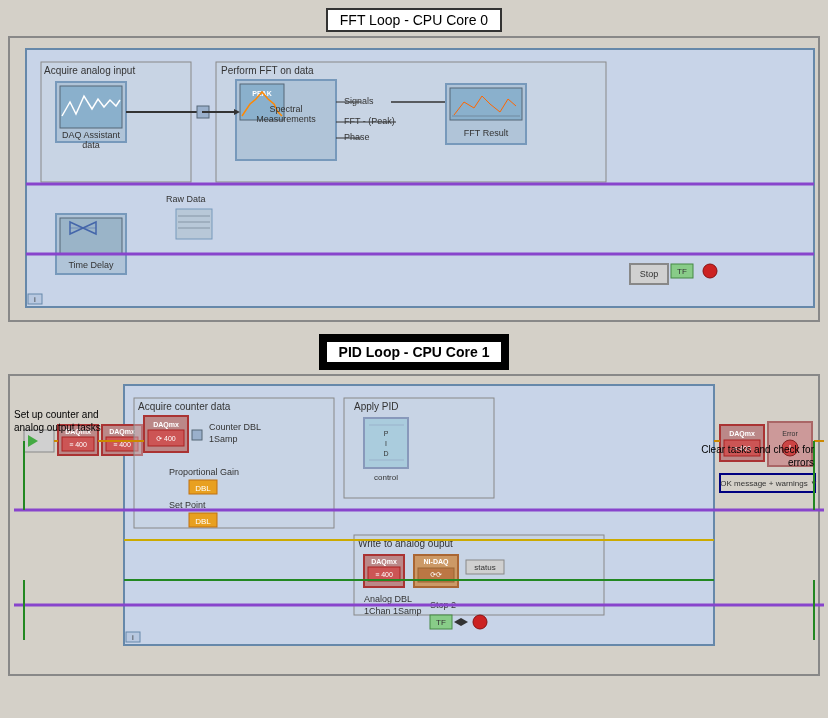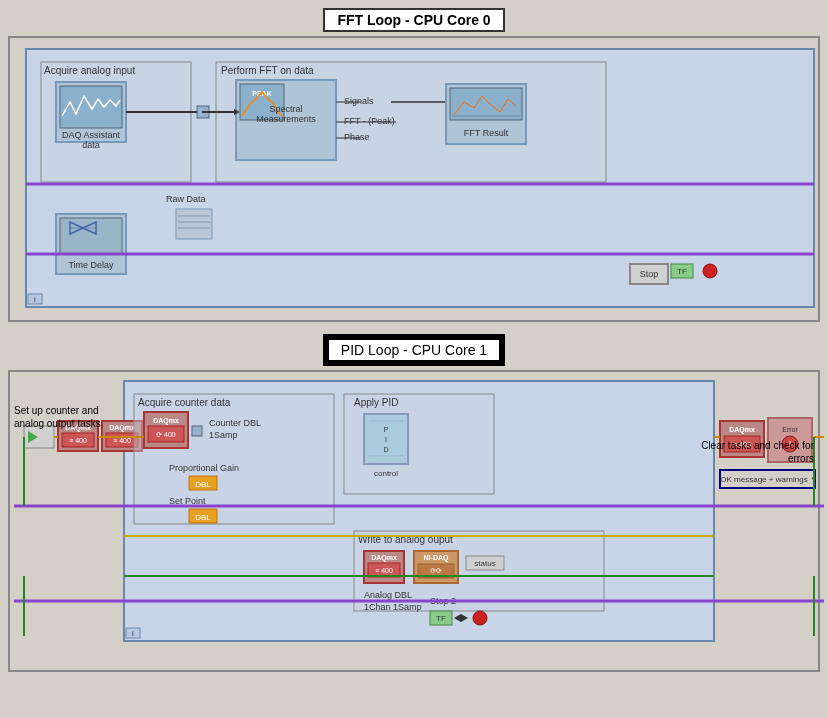--- a/index.html
+++ b/index.html
@@ -12,41 +12,41 @@
       padding: 8px;
     }
 
     
     .fft-section {
       margin-bottom: 12px;
     }
     .fft-title {
       text-align: center;
       font-size: 14px;
-      font-weight: bold;
+      font-weight: normal;
       border: 2px solid #333;
       display: inline-block;
       padding: 2px 12px;
       background: white;
       margin: 0 auto 4px auto;
       display: block;
       width: fit-content;
       margin: 0 auto 4px;
     }
 
     
     .pid-section {
       margin-top: 4px;
     }
 
     .pid-title {
       text-align: center;
       font-size: 14px;
-      font-weight: normal;
-      border: 6px solid #000000;
+      font-weight: bold;
+      border: 8px solid #000000;
       display: block;
       width: fit-content;
       margin: 0 auto 4px;
       padding: 2px 12px;
       background: white;
     }
 
     svg text {
       font-family: Arial, sans-serif;
     }

